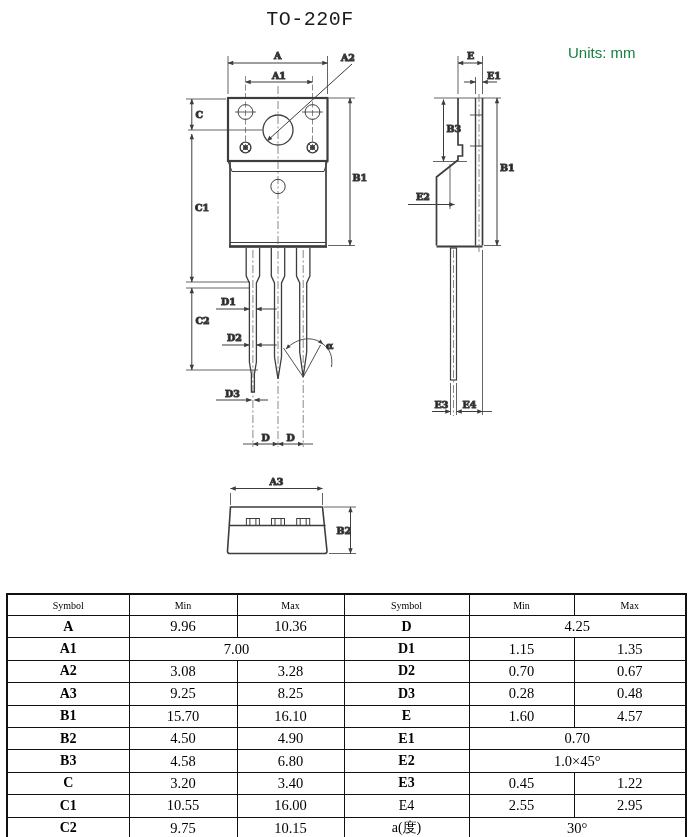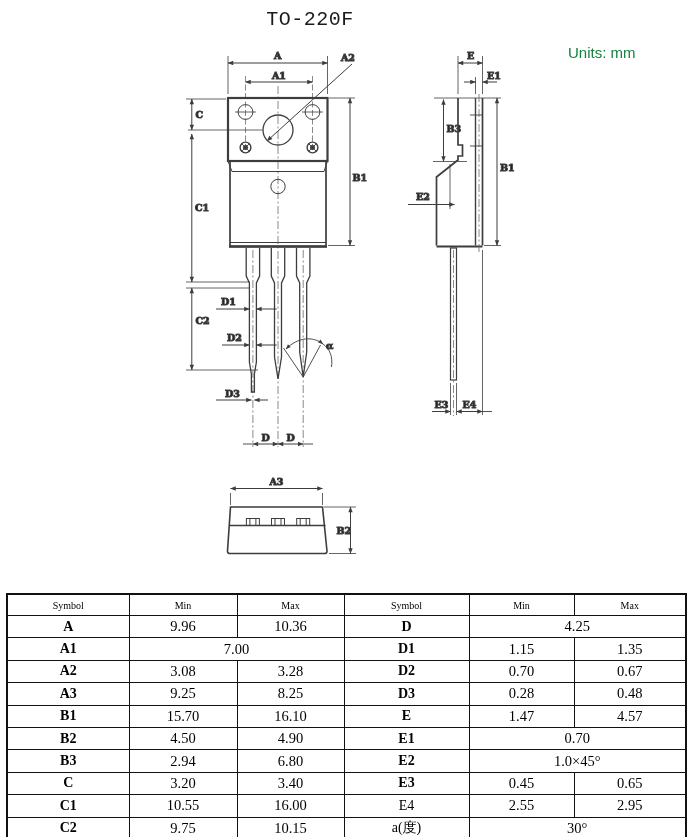--- a/index.html
+++ b/index.html
@@ -249,44 +249,44 @@
       <td>8.25</td>
       <td class="sym">D3</td>
       <td>0.28</td>
       <td>0.48</td>
     </tr>
     <tr>
       <td class="sym">B1</td>
       <td>15.70</td>
       <td>16.10</td>
       <td class="sym">E</td>
-      <td>1.47</td>
+      <td>1.60</td>
       <td>4.57</td>
     </tr>
     <tr>
       <td class="sym">B2</td>
       <td>4.50</td>
       <td>4.90</td>
       <td class="sym">E1</td>
       <td colspan="2">0.70</td>
     </tr>
     <tr>
       <td class="sym">B3</td>
-      <td>2.94</td>
+      <td>4.58</td>
       <td>6.80</td>
       <td class="sym">E2</td>
       <td colspan="2">1.0×45°</td>
     </tr>
     <tr>
       <td class="sym">C</td>
       <td>3.20</td>
       <td>3.40</td>
       <td class="sym">E3</td>
       <td>0.45</td>
-      <td>0.65</td>
+      <td>1.22</td>
     </tr>
     <tr>
       <td class="sym">C1</td>
       <td>10.55</td>
       <td>16.00</td>
       <td class="sym-reg">E4</td>
       <td>2.55</td>
       <td>2.95</td>
     </tr>
     <tr>

